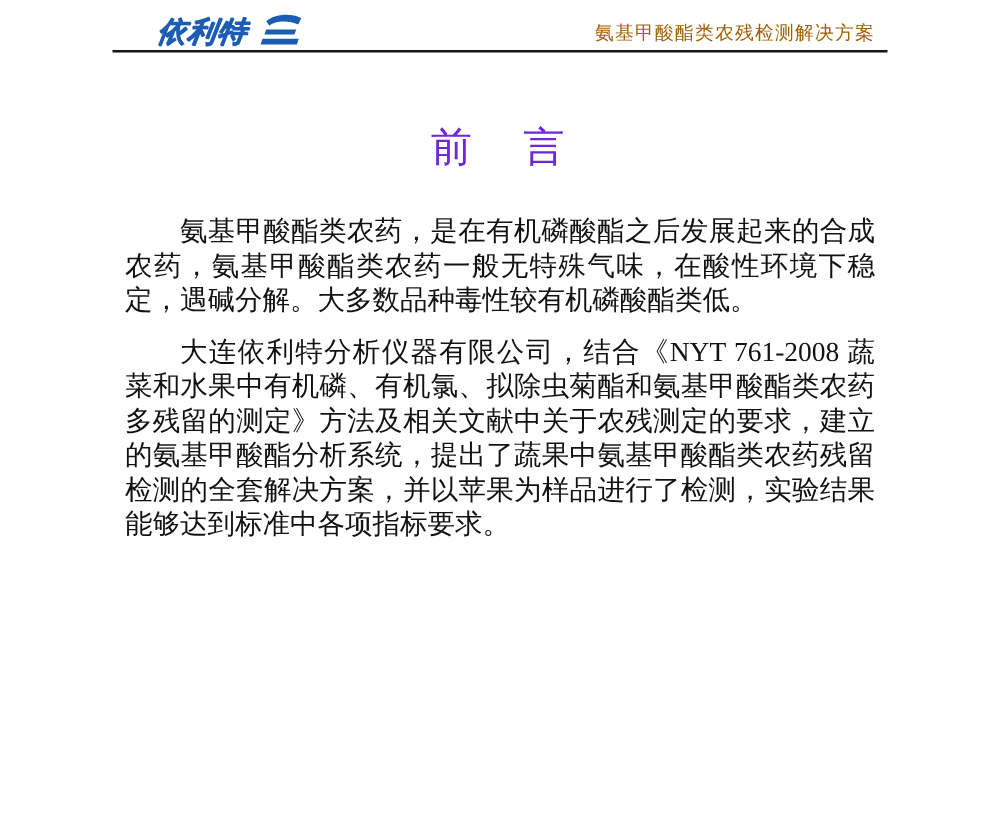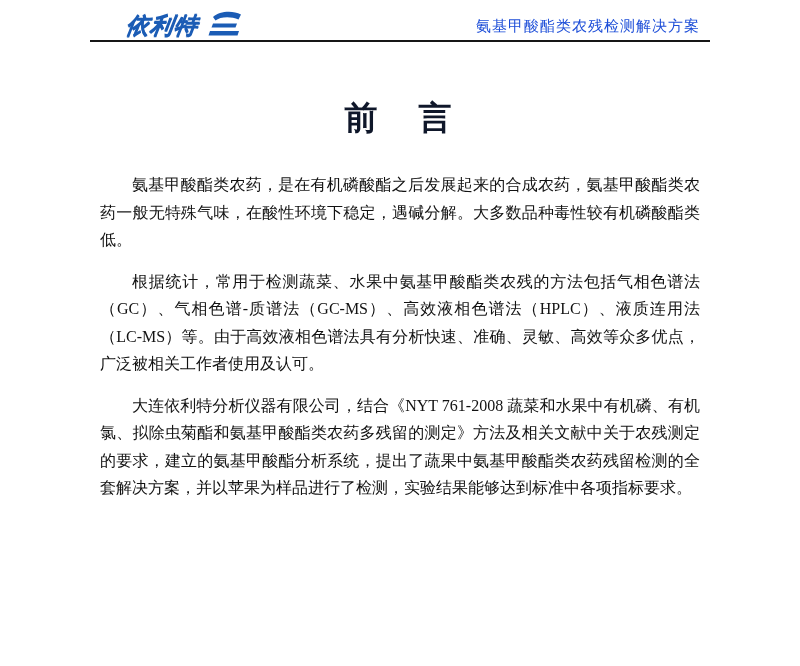--- a/index.html
+++ b/index.html
@@ -44,48 +44,48 @@
     width: 40px;
     height: 26px;
     margin-left: 2px;
   }
   .header-doc-title {
     position: absolute;
     right: 100px;
     top: 17px;
     font-size: 15px;
     letter-spacing: 1px;
-    color: #1d4ed8;
+    color: #a16207;
   }
   .header-rule {
     position: absolute;
     left: 90px;
     top: 40px;
     width: 620px;
     height: 0;
     border-top: 2px solid #161616;
   }
   
   .content {
     position: absolute;
     top: 42px;
     left: 100px;
     width: 600px;
   }
   .page-title {
     margin: 54px 0 30px 0;
     text-align: center;
     font-size: 33px;
-    font-weight: bold;
+    font-weight: normal;
     letter-spacing: 4px;
-    color: #0f172a;
+    color: #6d28d9;
   }
   .body-paragraph {
     margin: 0 0 14px 0;
-    font-size: 16px;
+    font-size: 22px;
     line-height: 27.5px;
     text-align: justify;
     text-indent: 2em;
     color: #121212;
   }
 </style>
 </head>
 <body>
 
 <header class="page-header">
@@ -100,16 +100,15 @@
   <div class="header-doc-title">氨基甲酸酯类农残检测解决方案</div>
   <div class="header-rule"></div>
 </header>
 
 <main class="content">
   <h1 class="page-title">前　言</h1>
 
   <p class="body-paragraph">氨基甲酸酯类农药，是在有机磷酸酯之后发展起来的合成农药，氨基甲酸酯类农药一般无特殊气味，在酸性环境下稳定，遇碱分解。大多数品种毒性较有机磷酸酯类低。</p>
 
 
-  <p class="body-paragraph">根据统计，常用于检测蔬菜、水果中氨基甲酸酯类农残的方法包括气相色谱法（GC）、气相色谱-质谱法（GC-MS）、高效液相色谱法（HPLC）、液质连用法（LC-MS）等。由于高效液相色谱法具有分析快速、准确、灵敏、高效等众多优点，广泛被相关工作者使用及认可。</p>
 
   <p class="body-paragraph">大连依利特分析仪器有限公司，结合《NYT 761-2008 蔬菜和水果中有机磷、有机氯、拟除虫菊酯和氨基甲酸酯类农药多残留的测定》方法及相关文献中关于农残测定的要求，建立的氨基甲酸酯分析系统，提出了蔬果中氨基甲酸酯类农药残留检测的全套解决方案，并以苹果为样品进行了检测，实验结果能够达到标准中各项指标要求。</p>
 </main>
 
 </body></html>

